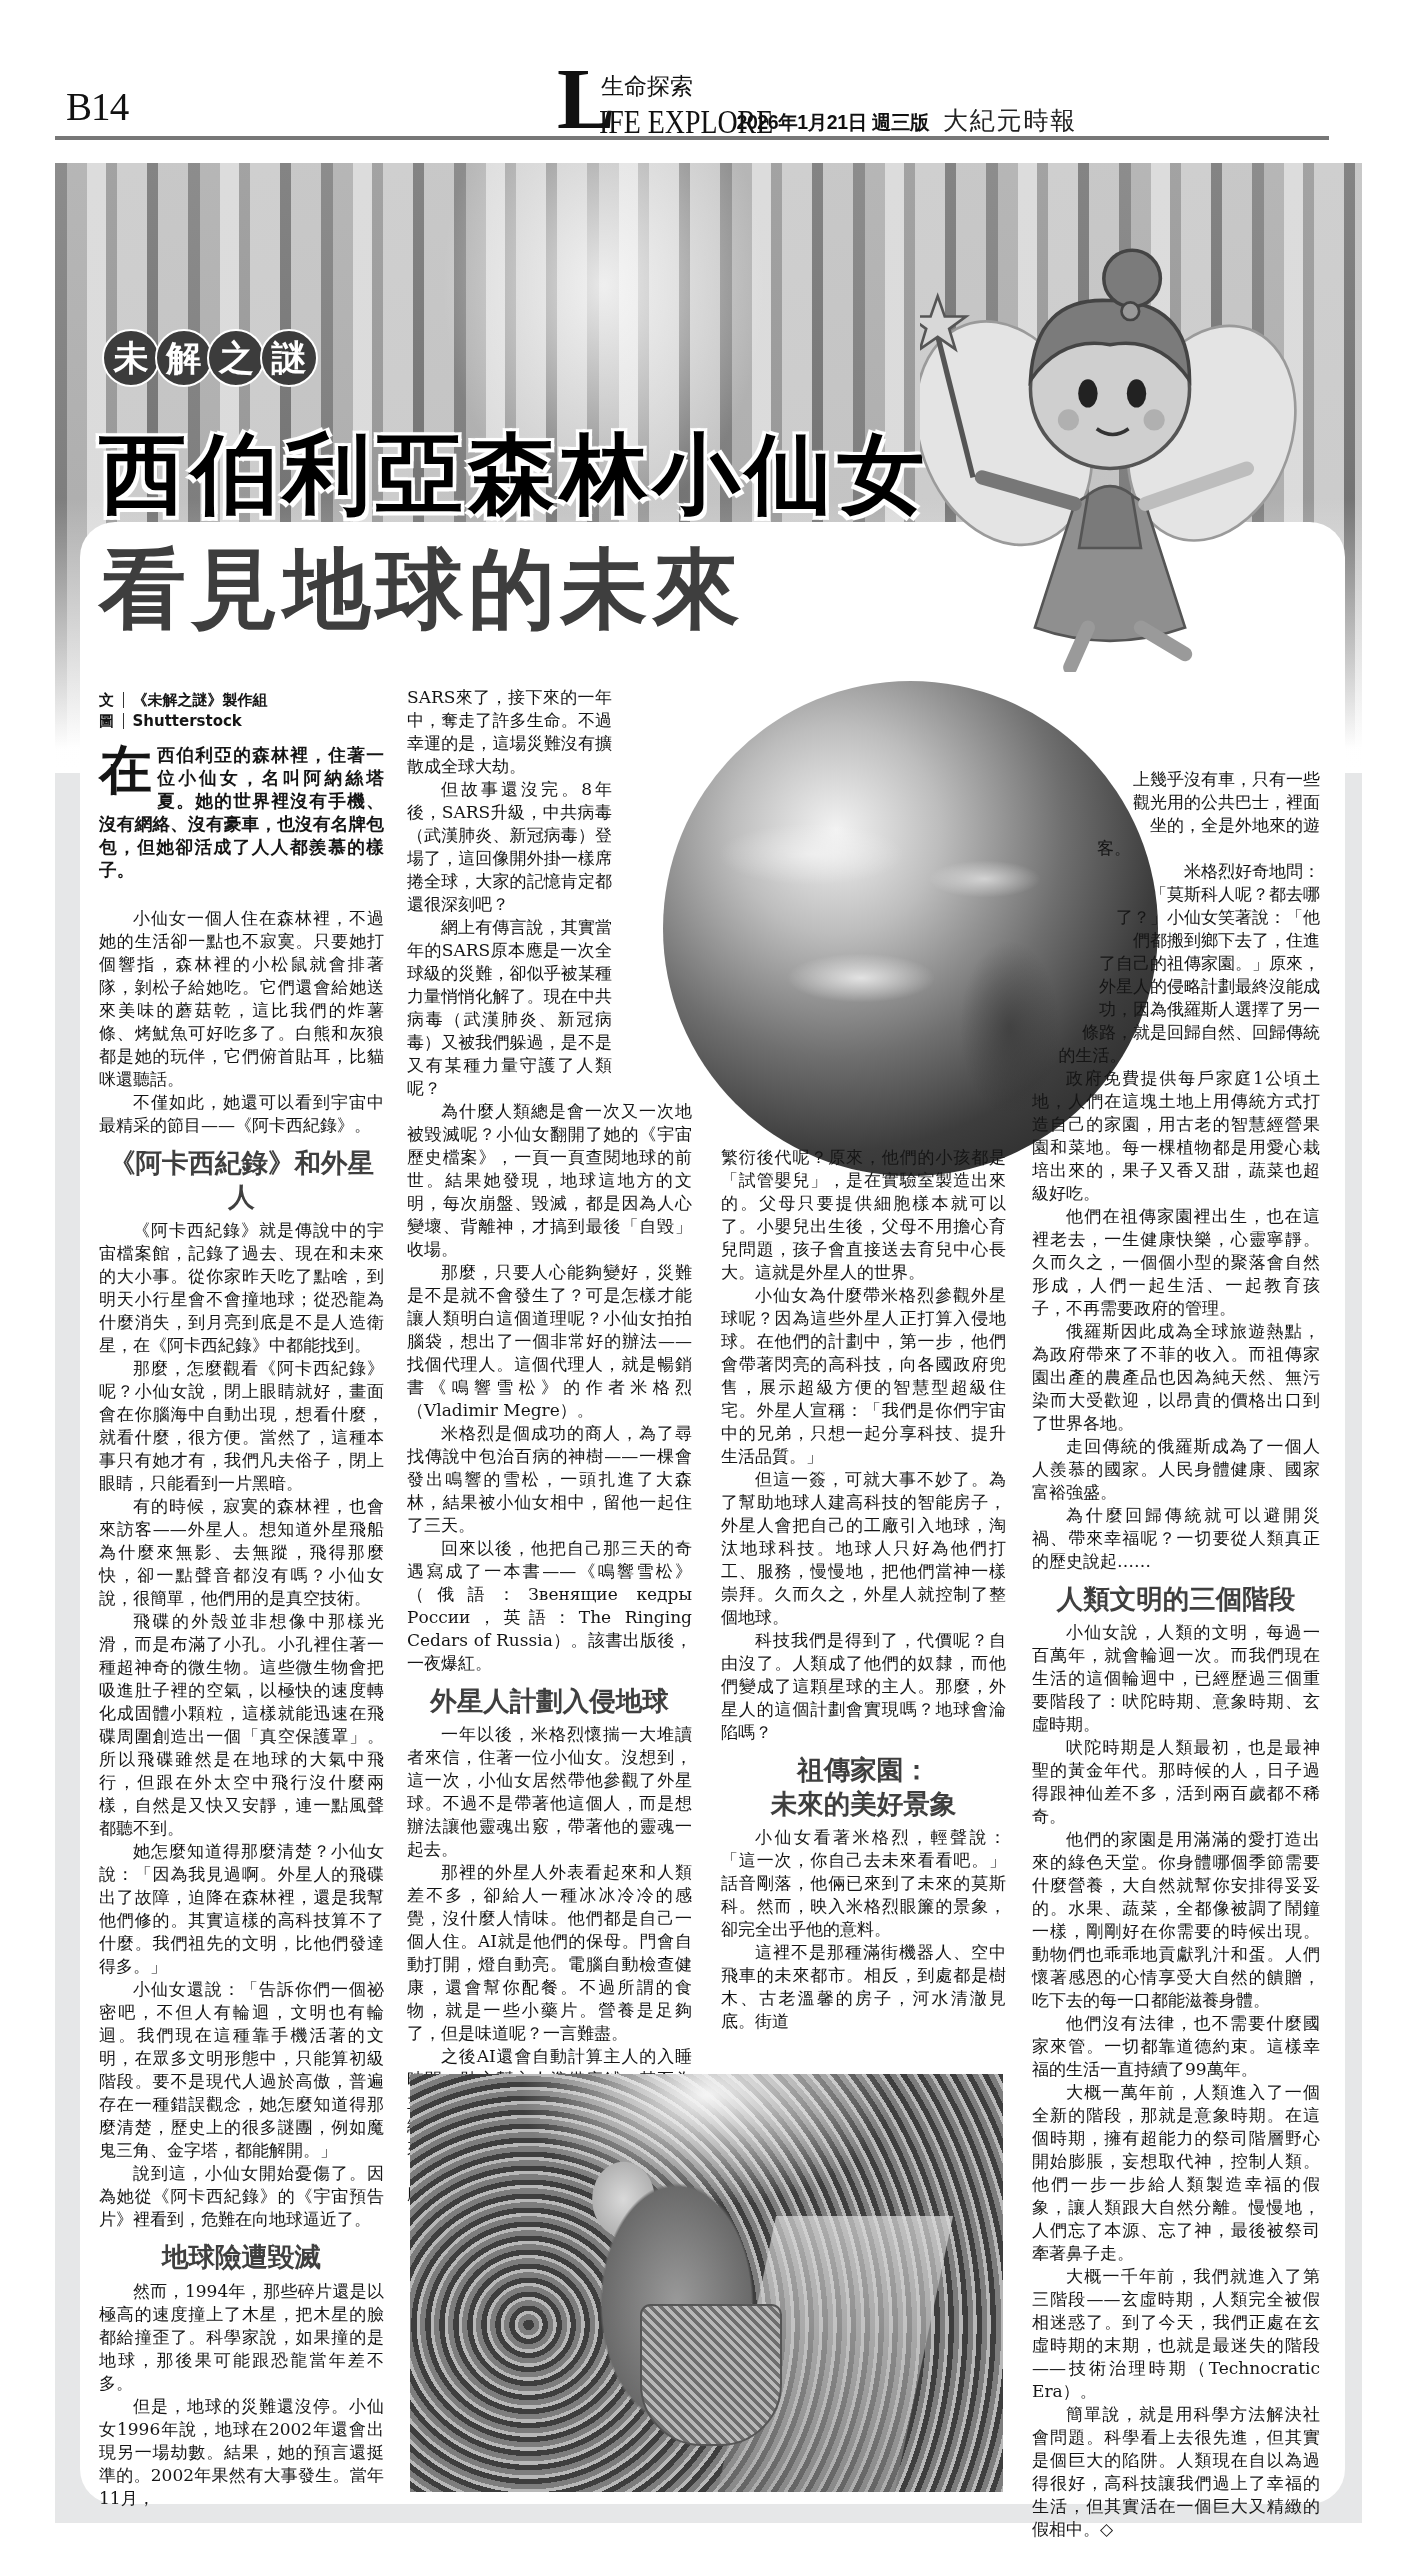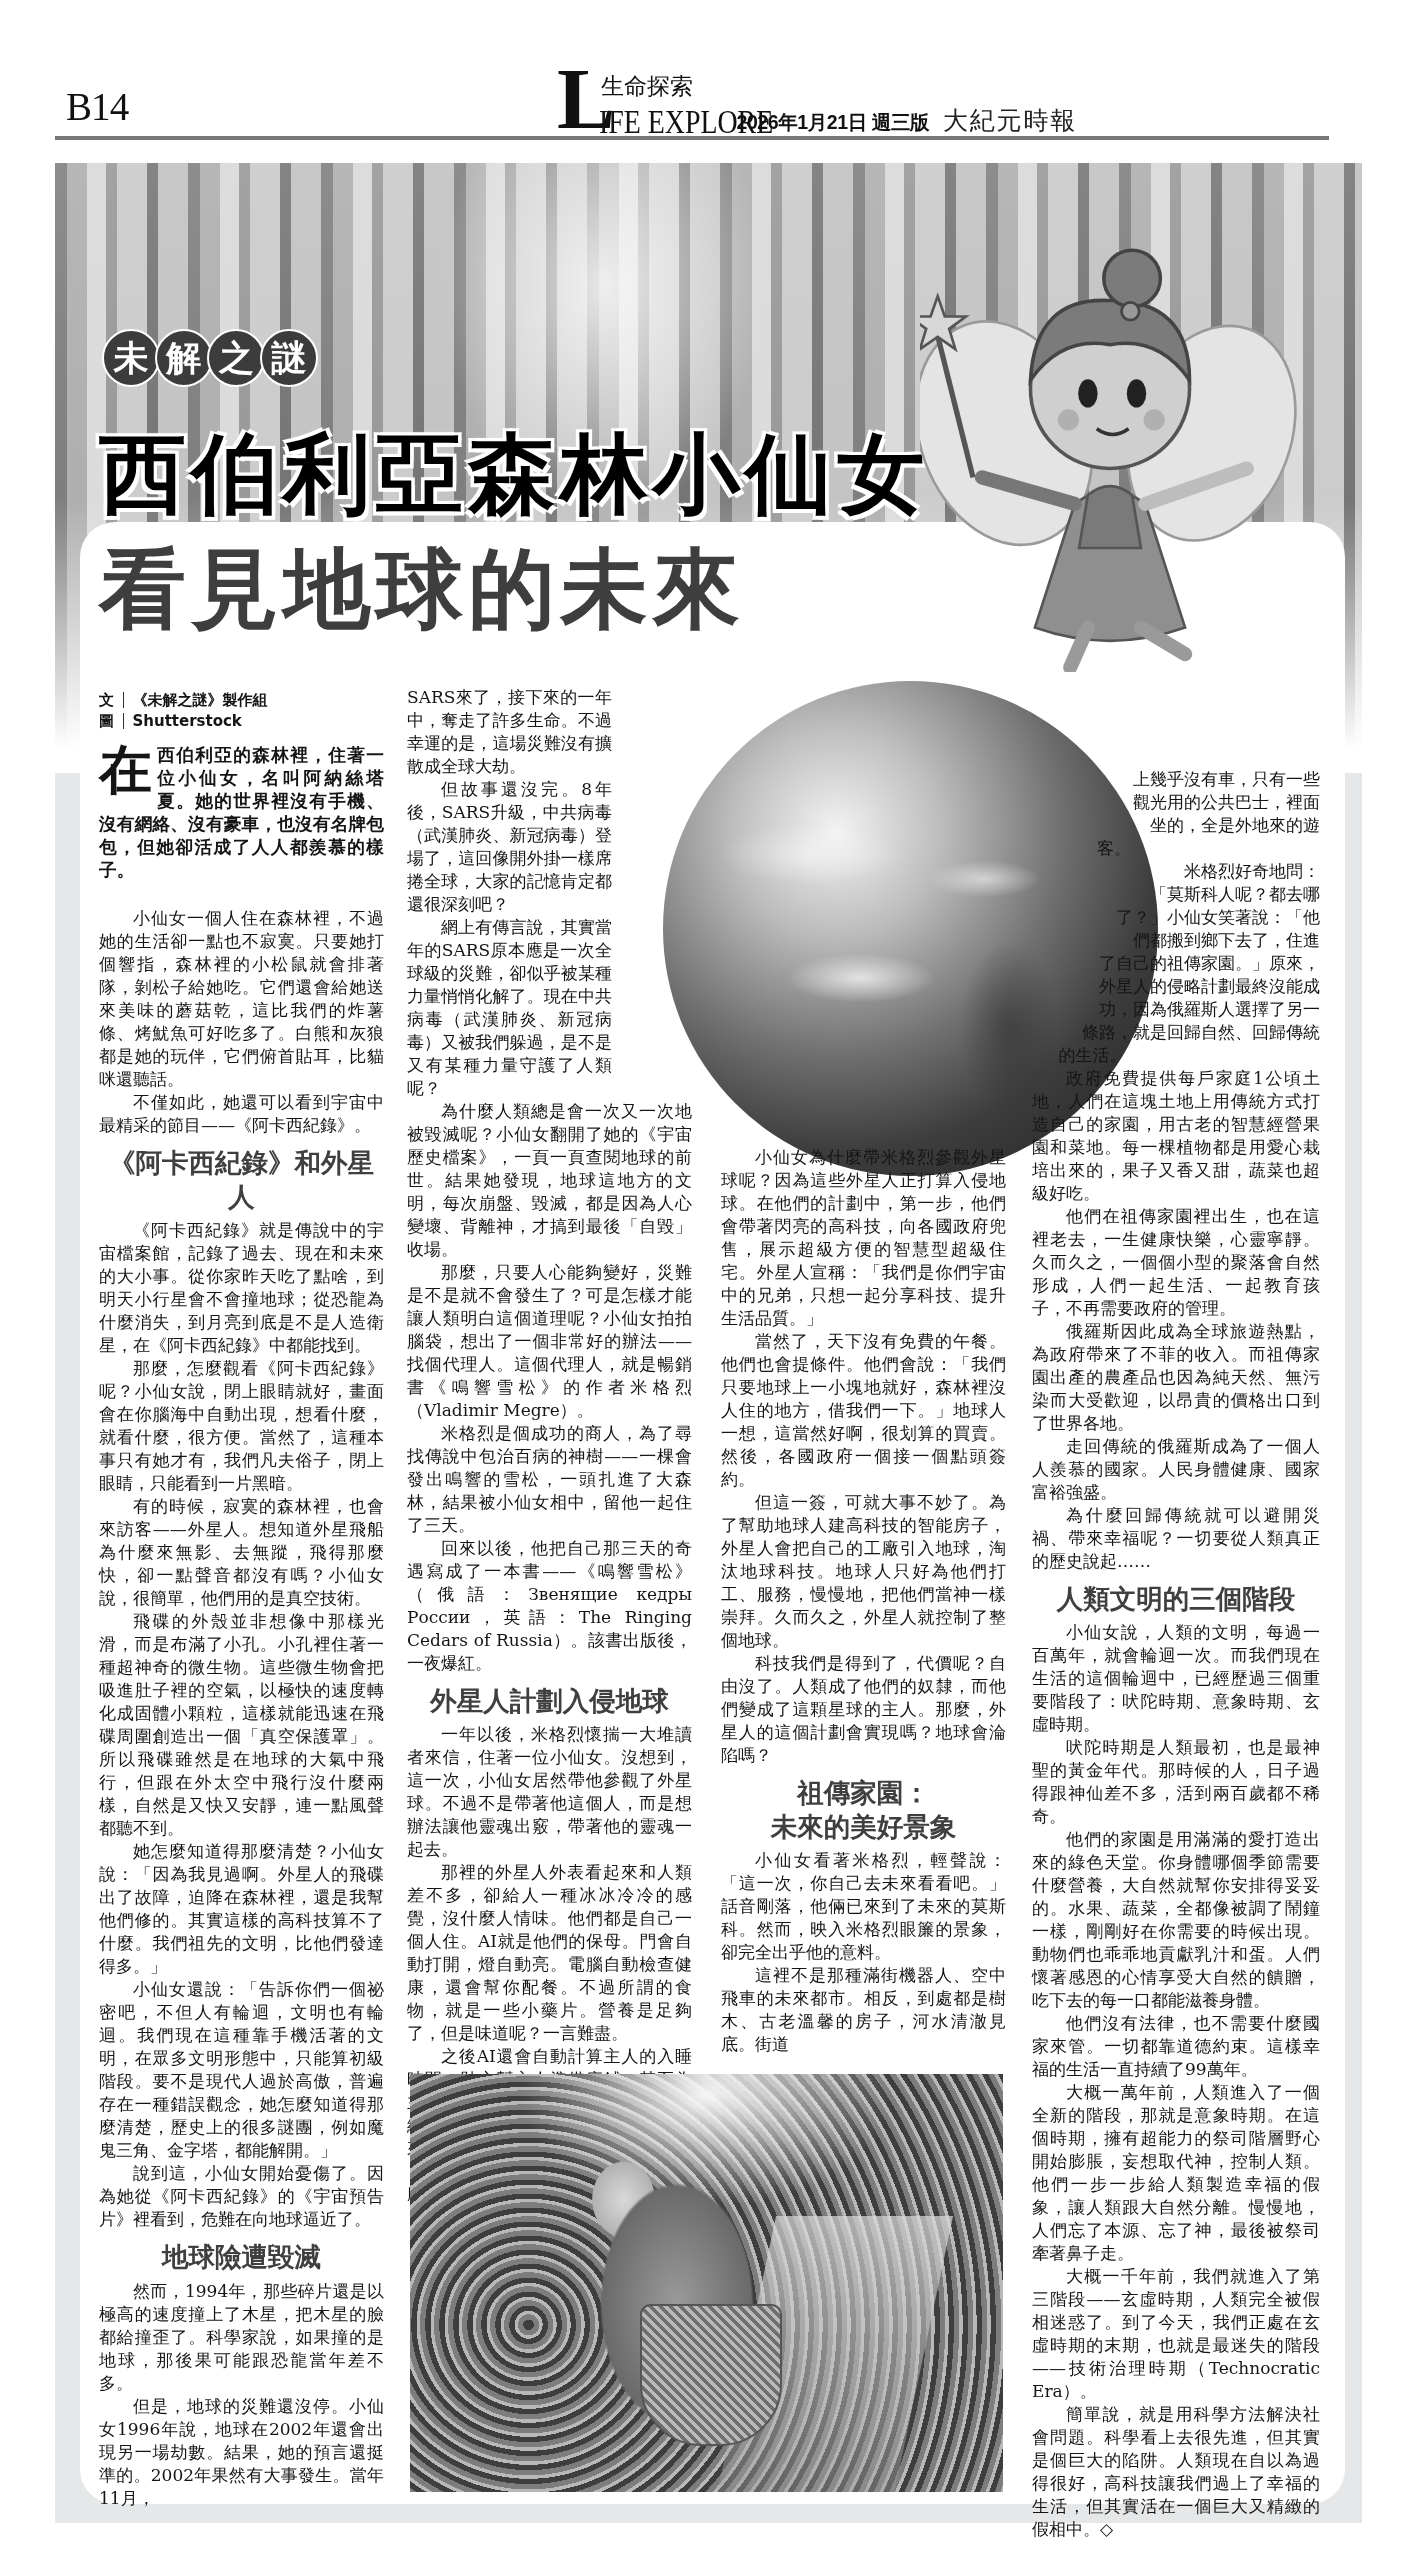--- a/index.html
+++ b/index.html
@@ -165,22 +165,22 @@
   <p>米格烈是個成功的商人，為了尋找傳說中包治百病的神樹——一棵會發出鳴響的雪松，一頭扎進了大森林，結果被小仙女相中，留他一起住了三天。</p>
   <p>回來以後，他把自己那三天的奇遇寫成了一本書——《鳴響雪松》（俄語：Звенящие кедры России，英語：The Ringing Cedars of Russia）。該書出版後，一夜爆紅。</p>
   <h2>外星人計劃入侵地球</h2>
   <p>一年以後，米格烈懷揣一大堆讀者來信，住著一位小仙女。沒想到，這一次，小仙女居然帶他參觀了外星球。不過不是帶著他這個人，而是想辦法讓他靈魂出竅，帶著他的靈魂一起去。</p>
   <p>那裡的外星人外表看起來和人類差不多，卻給人一種冰冰冷冷的感覺，沒什麼人情味。他們都是自己一個人住。AI就是他們的保母。門會自動打開，燈自動亮。電腦自動檢查健康，還會幫你配餐。不過所謂的食物，就是一些小藥片。營養是足夠了，但是味道呢？一言難盡。</p>
   <p>之後AI還會自動計算主人的入睡時間，貼心幫主人準備床鋪，甚至為主人催眠。總之你什麼都不用管，AI絕對可以把你照顧到「衣來伸手，飯來張口」這個級別。</p>
   <p>那麼，外星人都一個人生活，怎麼</p>
 </div>
 
 <div class="col col3">
+  <p class="noind">繁衍後代呢？原來，他們的小孩都是「試管嬰兒」，是在實驗室製造出來的。父母只要提供細胞樣本就可以了。小嬰兒出生後，父母不用擔心育兒問題，孩子會直接送去育兒中心長大。這就是外星人的世界。</p>
   <p>小仙女為什麼帶米格烈參觀外星球呢？因為這些外星人正打算入侵地球。在他們的計劃中，第一步，他們會帶著閃亮的高科技，向各國政府兜售，展示超級方便的智慧型超級住宅。外星人宣稱：「我們是你們宇宙中的兄弟，只想一起分享科技、提升生活品質。」</p>
-  <p>當然了，天下沒有免費的午餐。他們也會提條件。他們會說：「我們只要地球上一小塊地就好，森林裡沒人住的地方，借我們一下。」地球人一想，這當然好啊，很划算的買賣。然後，各國政府一個接一個點頭簽約。</p>
   <p>但這一簽，可就大事不妙了。為了幫助地球人建高科技的智能房子，外星人會把自己的工廠引入地球，淘汰地球科技。地球人只好為他們打工、服務，慢慢地，把他們當神一樣崇拜。久而久之，外星人就控制了整個地球。</p>
   <p>科技我們是得到了，代價呢？自由沒了。人類成了他們的奴隸，而他們變成了這顆星球的主人。那麼，外星人的這個計劃會實現嗎？地球會淪陷嗎？</p>
   <h2>
     <span>祖傳家園：</span><br>
     <span>未來的美好景象</span>
   </h2>
   <p>小仙女看著米格烈，輕聲說：「這一次，你自己去未來看看吧。」話音剛落，他倆已來到了未來的莫斯科。然而，映入米格烈眼簾的景象，卻完全出乎他的意料。</p>
   <p>這裡不是那種滿街機器人、空中飛車的未來都市。相反，到處都是樹木、古老溫馨的房子，河水清澈見底。街道</p>
 </div>
 

